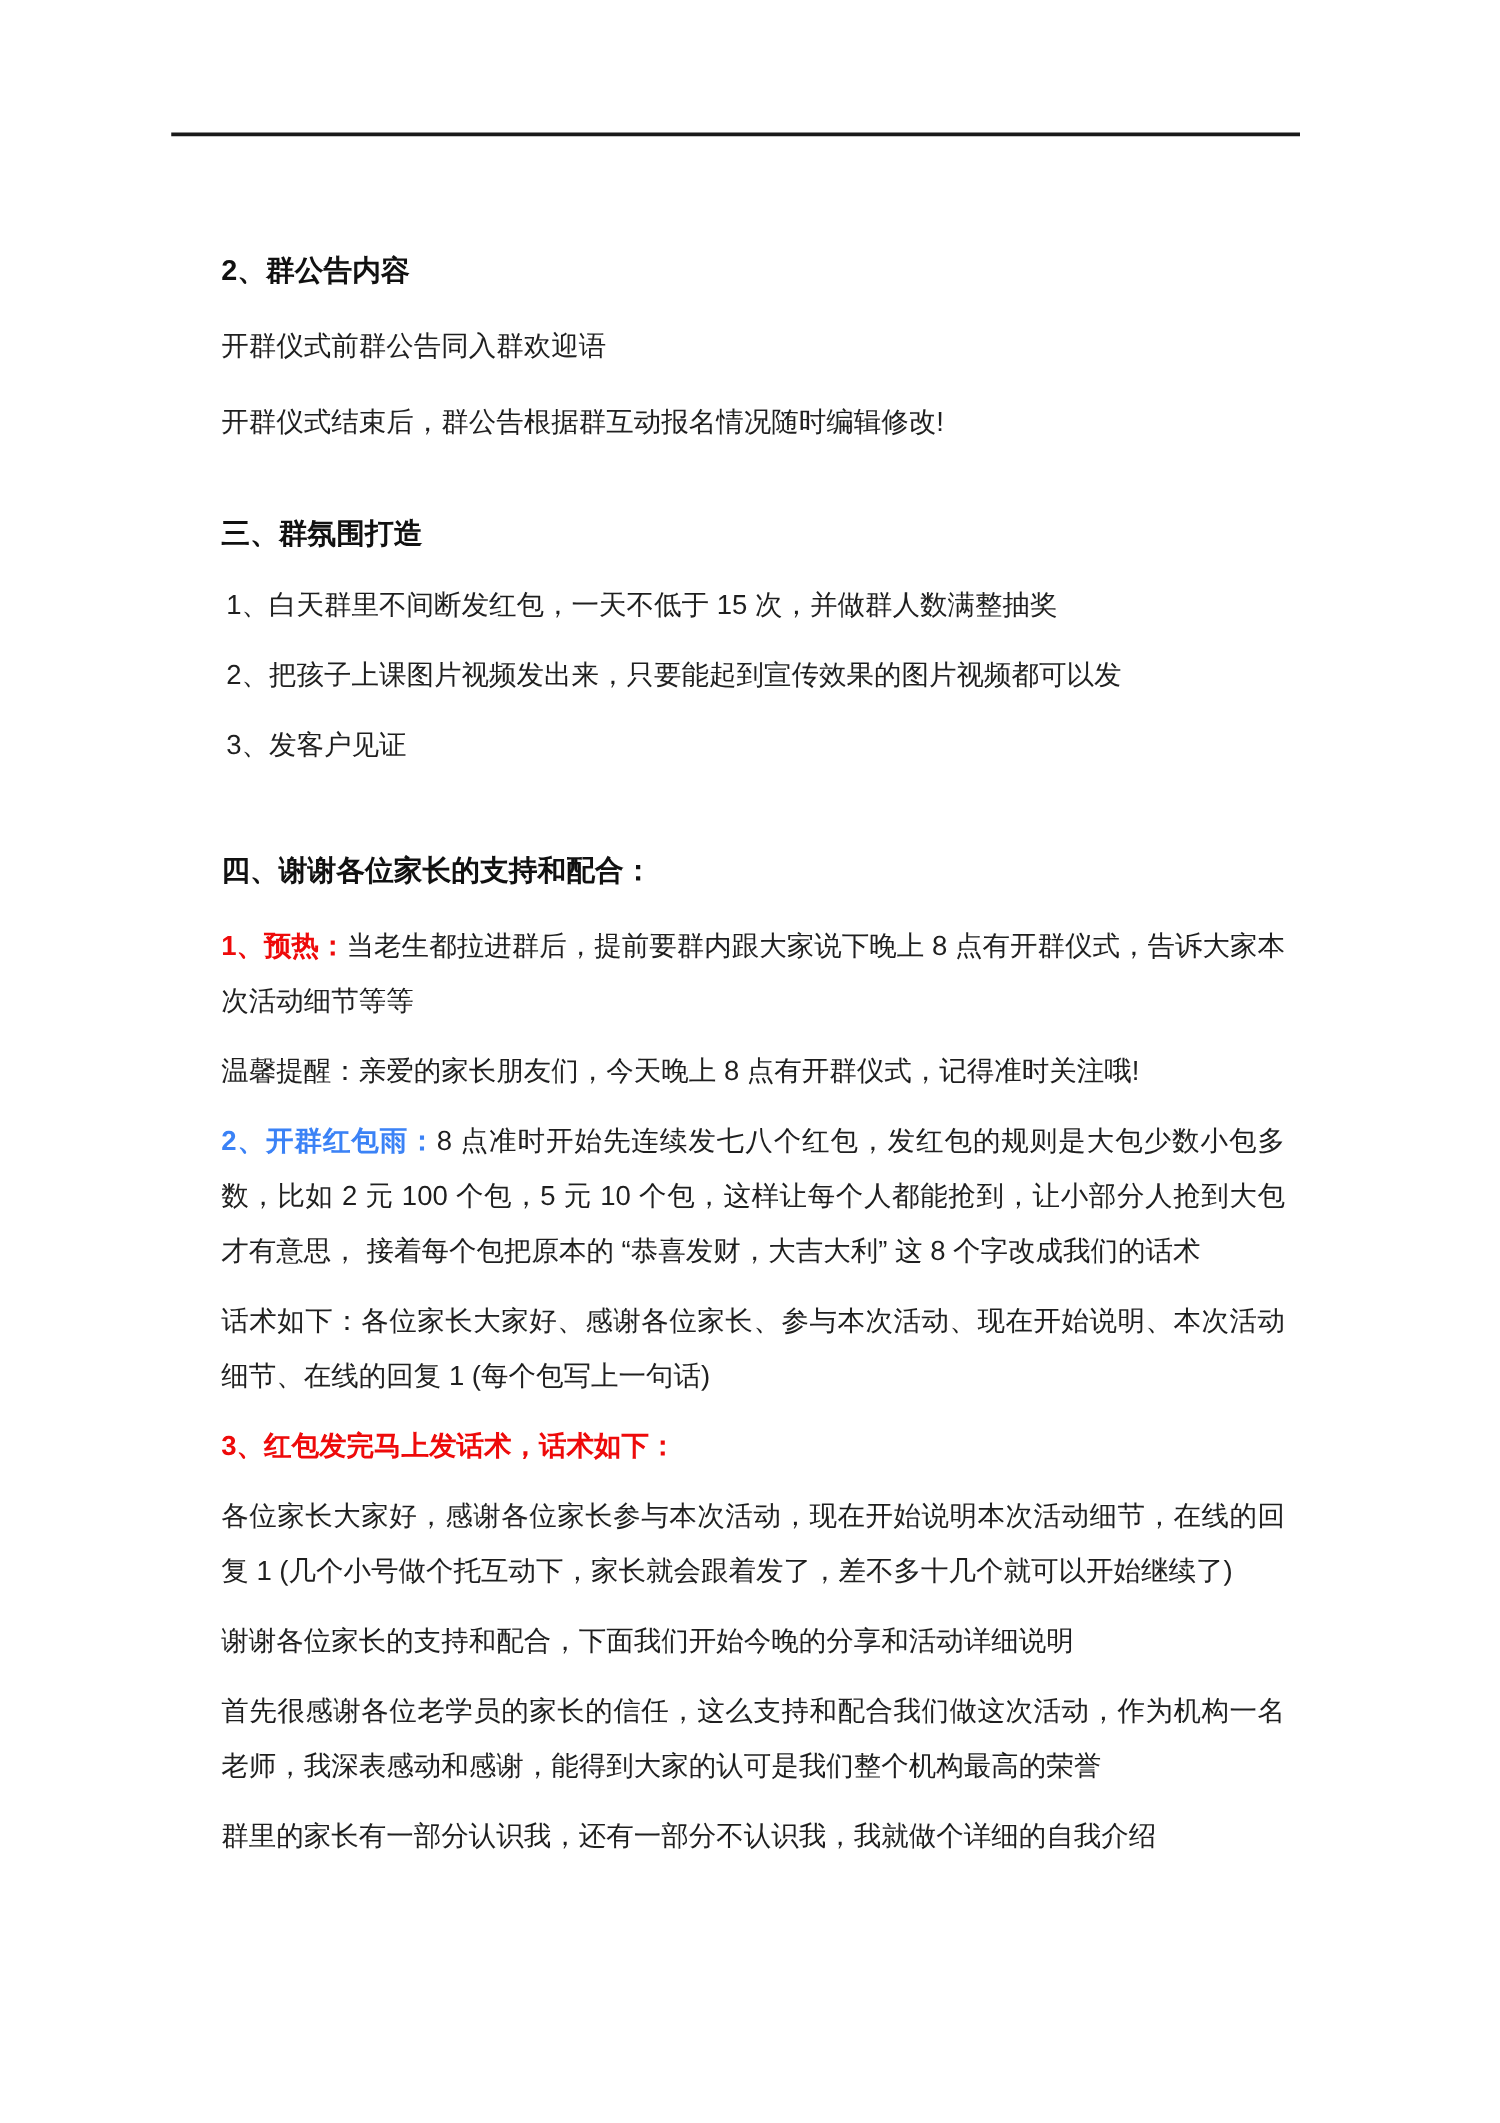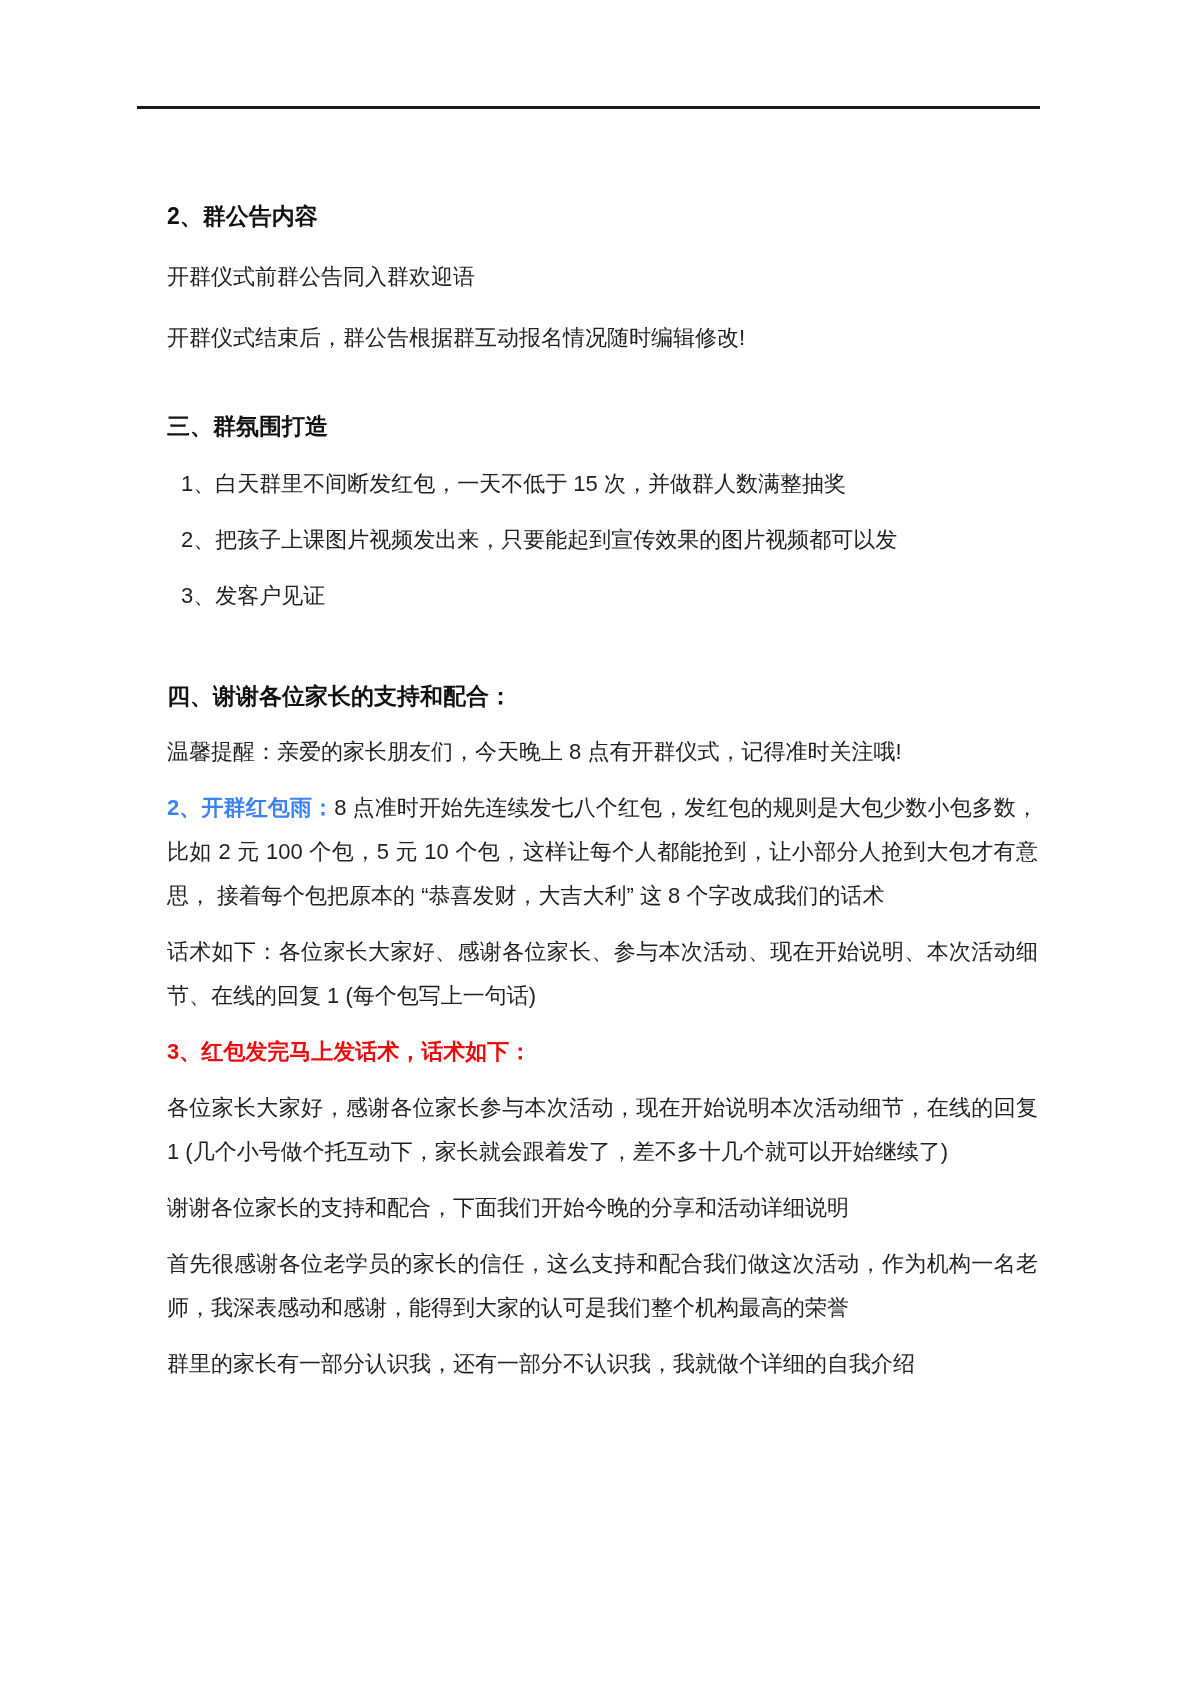--- a/index.html
+++ b/index.html
@@ -25,21 +25,21 @@
   }
   .content {
     position: absolute;
     left: 165px;
     top: 110px;
     width: 875px;
     font-size: 22px;
     line-height: 44px;
     text-align: justify;
   }
-  .content p { margin: 12px 2px; }
+  .content p { margin: 12px 12px; }
   .h {
     font-weight: bold;
     color: #111111;
     font-size: 23px;
     text-align: left;
   }
   .mt-xl { margin-top: 84px !important; }
   .mt-lg { margin-top: 44px !important; }
   .mt-xxl { margin-top: 58px !important; }
   .mt-md { margin-top: 17px !important; }
@@ -71,20 +71,21 @@
     <p class="mt-md">开群仪式结束后，群公告根据群互动报名情况随时编辑修改!</p>
 
     <p class="h mt-lg">三、群氛围打造</p>
 
     <p class="list-line">1、白天群里不间断发红包，一天不低于 15 次，并做群人数满整抽奖</p>
     <p class="list-line">2、把孩子上课图片视频发出来，只要能起到宣传效果的图片视频都可以发</p>
     <p class="list-line">3、发客户见证</p>
 
     <p class="h mt-xxl">四、谢谢各位家长的支持和配合：</p>
 
+    <p class="mt-md"><span class="red-lead accent" style="color: rgb(238, 10, 10);">1、预热：</span><span>当老生都拉进群后，提前要群内跟大家说下晚上 8 点有开群仪式，告诉大家本次活动细节等等</span></p>
 
     <p>温馨提醒：亲爱的家长朋友们，今天晚上 8 点有开群仪式，记得准时关注哦!</p>
 
 
     <p><span class="red-lead accent" style="color: #3b82f6;">2、开群红包雨：</span><span>8 点准时开始先连续发七八个红包，发红包的规则是大包少数小包多数，比如 2 元 100 个包，5 元 10 个包，这样让每个人都能抢到，让小部分人抢到大包才有意思， 接着每个包把原本的 “恭喜发财，大吉大利” 这 8 个字改成我们的话术</span></p>
 
     <p>话术如下：各位家长大家好、感谢各位家长、参与本次活动、现在开始说明、本次活动细节、在线的回复 1 (每个包写上一句话)</p>
 
     <p class="red-heading accent" style="color: rgb(238, 10, 10);">3、红包发完马上发话术，话术如下：</p>
 

